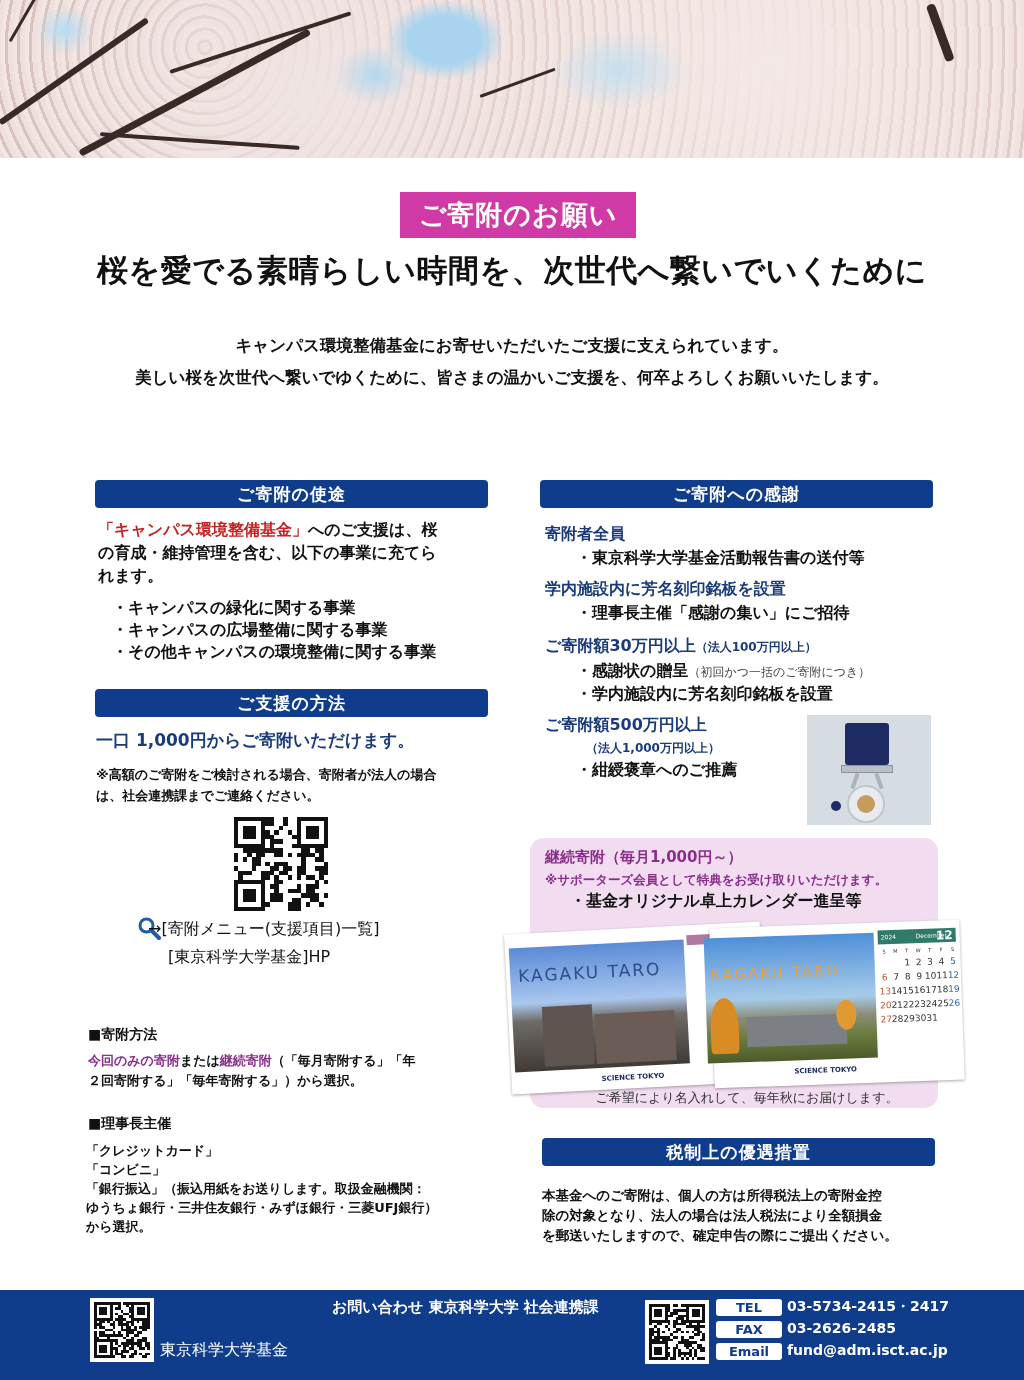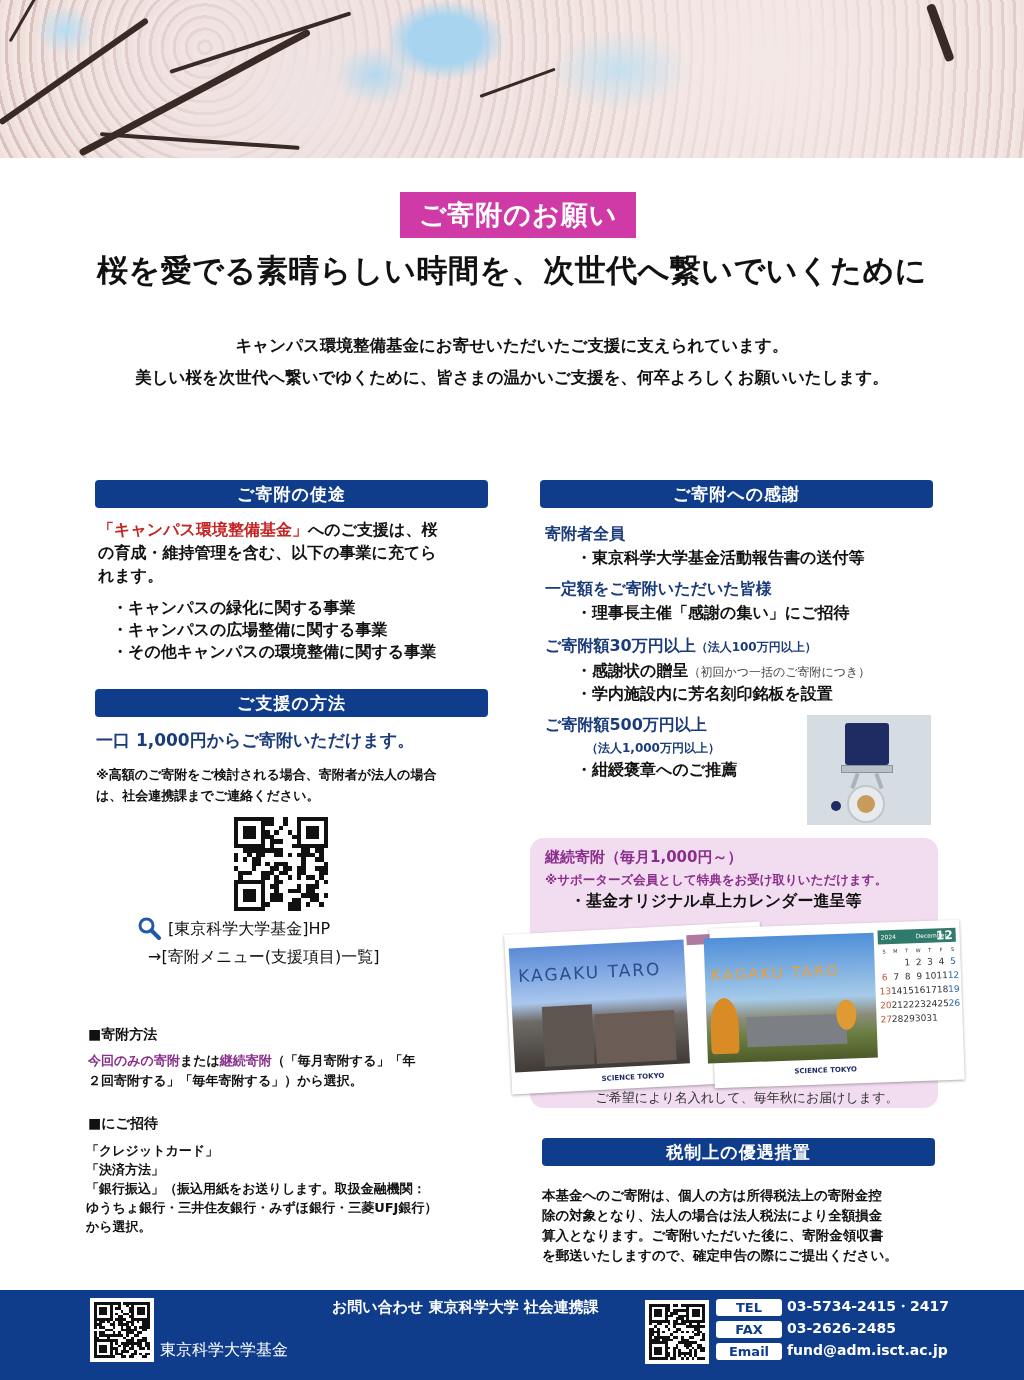--- a/index.html
+++ b/index.html
@@ -558,45 +558,45 @@
     <span style="background: transparent;"></span>
     <span style="background: transparent;"></span>
     <span style="background: transparent;"></span>
   </div>
 
 <svg class="search-icon" style="left:137px;top:916px;" viewBox="0 0 24 24">
   <circle cx="9.5" cy="9.5" r="6.5" fill="none" stroke="#1d5ba8" stroke-width="3"></circle>
   <line x1="14.5" y1="14.5" x2="22" y2="22" stroke="#1d5ba8" stroke-width="4" stroke-linecap="round"></line>
 </svg>
 <div class="txt" style="left:168px;top:915px;font-weight:normal;font-size:16px;line-height:28px;">
+  <div style="margin-left:-20px;">→[寄附メニュー(支援項目)一覧]</div>
   <div>[東京科学大学基金]HP</div>
-  <div style="margin-left:-20px;">→[寄附メニュー(支援項目)一覧]</div>
 </div>
 
 <div class="txt" style="left:88px;top:1023px;font-size:14px;">■寄附方法</div>
 <div class="txt" style="left:88px;top:1051px;font-size:13px;line-height:20px;width:400px;">
   <span class="purple">今回のみの寄附</span><span>または</span><span class="purple">継続寄附</span><span>（「毎月寄附する」「年</span><br>
   <span>２回寄附する」「毎年寄附する」）から選択。</span>
 </div>
 
-<div class="txt" style="left:88px;top:1112px;font-size:14px;">■にご招待</div>
+<div class="txt" style="left:88px;top:1112px;font-size:14px;">■理事長主催</div>
 <div class="txt" style="left:86px;top:1141px;font-size:13px;line-height:19px;">
   <div>「クレジットカード」</div>
-  <div>「決済方法」</div>
+  <div>「コンビニ」</div>
   <div>「銀行振込」（振込用紙をお送りします。取扱金融機関：</div>
   <div>ゆうちょ銀行・三井住友銀行・みずほ銀行・三菱UFJ銀行）</div>
   <div>から選択。</div>
 </div>
 
 <div class="sec-head" style="left:540px;top:480px;width:393px;">ご寄附への感謝</div>
 
 <div class="txt navy" style="left:545px;top:523px;">寄附者全員</div>
 <div class="txt" style="left:576px;top:547px;">・東京科学大学基金活動報告書の送付等</div>
 
-<div class="txt navy" style="left:545px;top:578px;">一定額をご寄附いただいた皆様</div>
+<div class="txt navy" style="left:545px;top:578px;">学内施設内に芳名刻印銘板を設置</div>
 <div class="txt" style="left:576px;top:602px;">・理事長主催「感謝の集い」にご招待</div>
 
 <div class="txt navy" style="left:545px;top:635px;white-space:nowrap;">
   <span>ご寄附額30万円以上</span><span style="font-size:12px;">（法人100万円以上）</span>
 </div>
 <div class="txt" style="left:576px;top:660px;white-space:nowrap;">
   <span>・感謝状の贈呈</span><span style="font-size:12px;font-weight:normal;color:#444;">（初回かつ一括のご寄附につき）</span>
 </div>
 <div class="txt" style="left:576px;top:683px;">・学内施設内に芳名刻印銘板を設置</div>
 
@@ -688,21 +688,20 @@
     </div>
   <div style="position:absolute;left:80px;top:142px;font-size:7px;font-weight:bold;color:#1f2c63;">SCIENCE TOKYO</div>
 </div>
 
 <div class="txt" style="left:0;width:1024px;text-align:center;top:1087px;font-size:13px;font-weight:normal;padding-left:470px;color:#333;">ご希望により名入れして、毎年秋にお届けします。</div>
 
 <div class="sec-head" style="left:542px;top:1138px;width:393px;">税制上の優遇措置</div>
 <div class="txt" style="left:542px;top:1185px;font-size:13.5px;line-height:20px;">
   <div>本基金へのご寄附は、個人の方は所得税法上の寄附金控</div>
   <div>除の対象となり、法人の場合は法人税法により全額損金</div>
-  <div>算入となります。ご寄附いただいた後に、寄附金領収書</div>
   <div>を郵送いたしますので、確定申告の際にご提出ください。</div>
 </div>
 
 <div class="footer">
   <div id="qr-foot-1" class="qr-grid" style="left:90px;top:8px;width:64px;height:64px;grid-template-columns:repeat(21,1fr);grid-template-rows:repeat(21,1fr);padding:4px;">
       <span></span>
       <span></span>
       <span></span>
       <span></span>
       <span></span>

